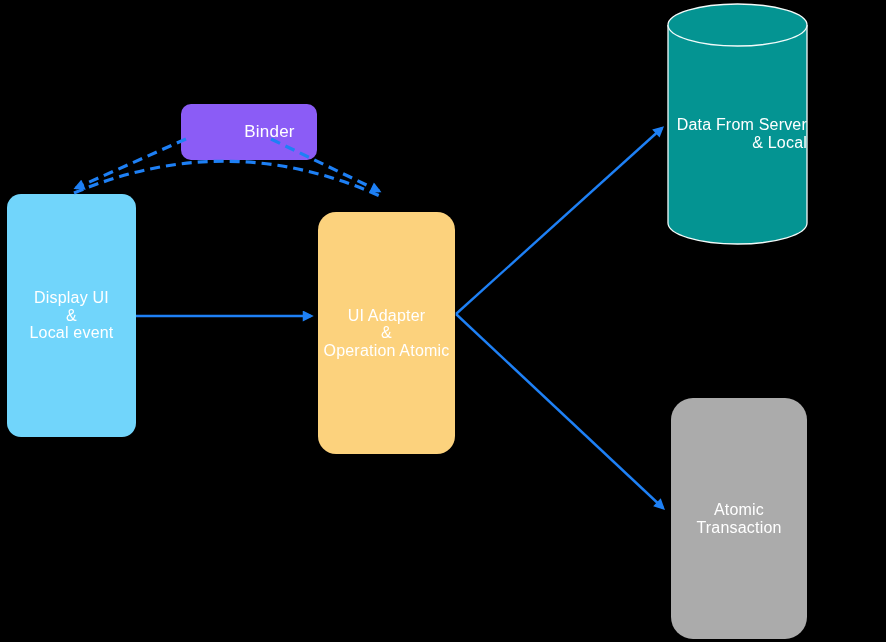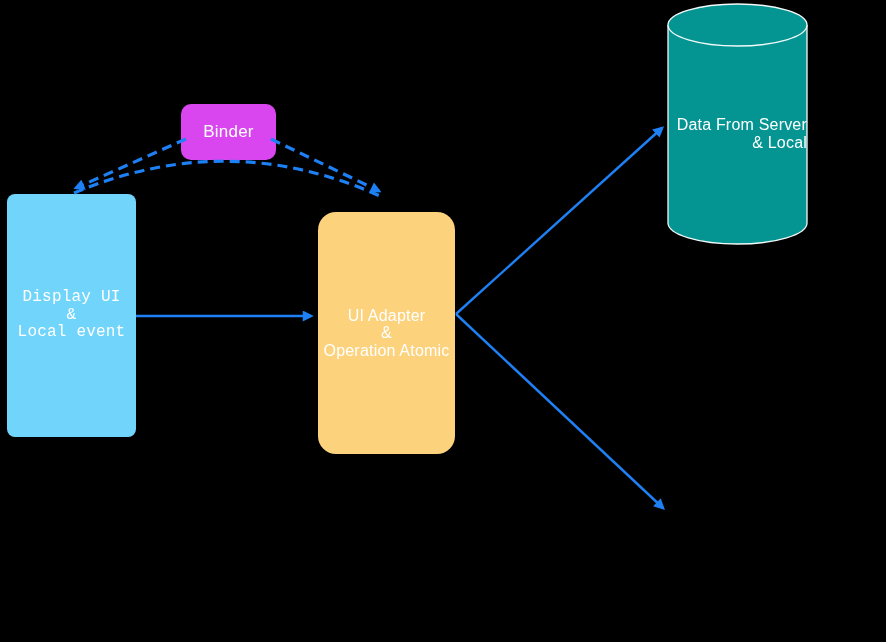--- a/index.html
+++ b/index.html
@@ -10,54 +10,58 @@
   }
   .node {
     position:absolute; display:flex; flex-direction:column;
     align-items:center; justify-content:center;
     color:#fff; text-align:center;
     font-size:16px; line-height:1.1; letter-spacing:.2px;
     z-index:1;
   }
   .node span { display:block; }
   #binder      { left:181px; top:104px; width:95px;  height:56px;  border-radius:10px; font-size:17px; }
-  #display-ui  { left:7px;   top:194px; width:129px; height:243px; border-radius:8px;font-family:Liberation Mono, monospace; }
+  #display-ui  { left:7px;   top:194px; width:129px; height:243px; border-radius:14px; }
   #ui-adapter  { left:318px; top:195px; width:137px; height:242px; border-radius:18px;margin-top:17px; }
   #atomic      { left:671px; top:398px; width:136px; height:241px; border-radius:22px; }
   #data-store-label {
     position:absolute; left:668px; top:116px; width:139px;
     color:#fff; text-align:right; font-size:16px; line-height:1.12;
     letter-spacing:.2px; z-index:3;
   }
   #connector-layer {
     position:absolute; left:0; top:0; width:886px; height:642px;
     z-index:2; pointer-events:none;
   }
 </style>
 </head>
 <body>
 
 <div class="canvas">
 
-  <div class="node" id="binder" style="background-color: #d946ef;">
+  <div class="node" id="binder" style="background-color: #8b5cf6; padding-left: 41px;">
     <span>Binder</span>
   </div>
 
   <div class="node" id="display-ui" style="background-color: rgb(113, 213, 251);">
     <span>Display UI</span>
     <span>&amp;</span>
     <span>Local event</span>
   </div>
 
   <div class="node" id="ui-adapter" style="background-color: rgb(252, 210, 125);">
     <span>UI Adapter</span>
     <span>&amp;</span>
     <span>Operation Atomic</span>
   </div>
 
+  <div class="node" id="atomic" style="background-color: rgb(171, 171, 171);">
+    <span>Atomic</span>
+    <span>Transaction</span>
+  </div>
 
   <svg id="connector-layer" viewBox="0 0 886 642" xmlns="http://www.w3.org/2000/svg" aria-hidden="true">
     <defs>
       <marker id="arrow" viewBox="0 0 10 10" refX="7.5" refY="5" markerWidth="13" markerHeight="11" markerUnits="userSpaceOnUse" orient="auto">
         <path d="M0,0 L10,5 L0,10 Z" fill="#1E80F5"></path>
       </marker>
     </defs>
 
     <g>
       <path d="M 668,25 L 668,223 A 69.5,21 0 0 0 807,223 L 807,25" stroke-width="1.3" fill="#049492" stroke="#F2FBFA"></path>

